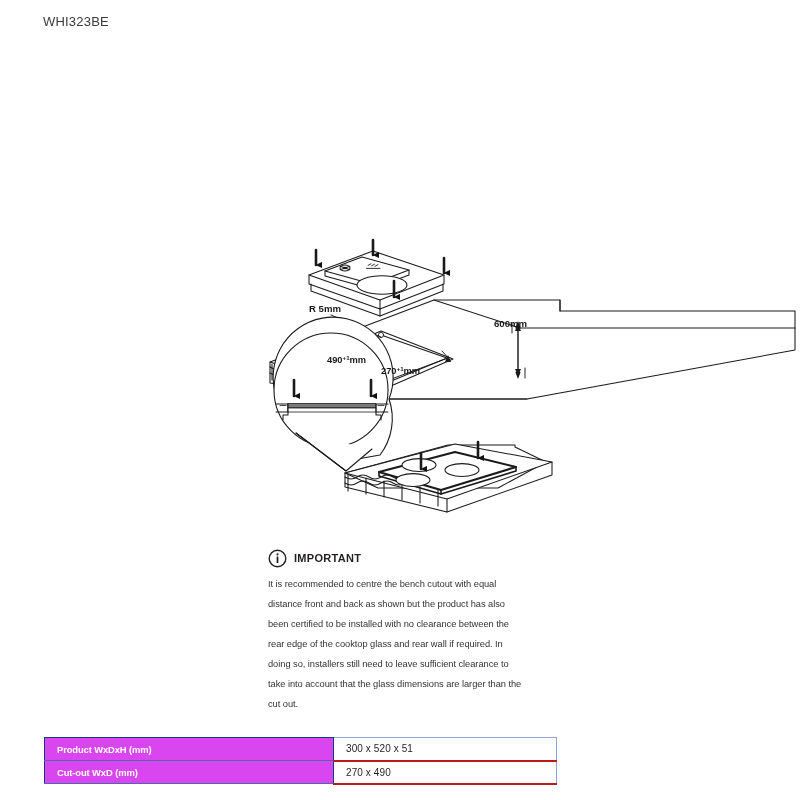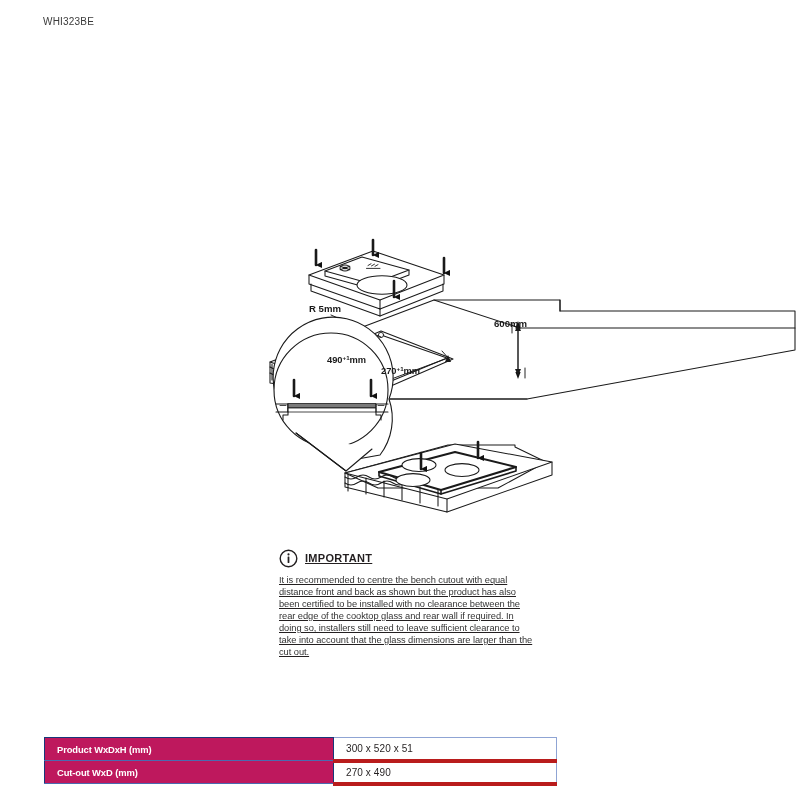--- a/index.html
+++ b/index.html
@@ -25,21 +25,21 @@
   }
   .product-title {
     font-size: 15.5px;
     font-weight: bold;
     letter-spacing: -0.2px;
     color: #231f20;
     margin: 0;
     line-height: 20px;
   }
   .product-model {
-    font-size: 10px;
+    font-size: 13px;
     font-weight: normal;
     color: #3a3a3a;
     margin: 7px 0 0 0;
     letter-spacing: 0.2px;
     line-height: 13px;
   }
 
   
   .diagram-area {
     position: absolute;
@@ -47,76 +47,75 @@
     top: 115px;
     width: 800px;
     height: 420px;
     text-align: right;
   }
   .diagram-svg { display: block; }
 
   
   .note-block {
     position: absolute;
-    left: 279px;
+    left: 268px;
     top: 546px;
     width: 260px;
-    text-decoration: underline;
   }
   .note-head {
     display: flex;
     align-items: center;
     gap: 7px;
     height: 24px;
   }
   .info-icon { display: block; }
   .note-title {
     font-size: 11px;
     font-weight: bold;
     letter-spacing: 0.3px;
     color: #231f20;
   }
   .note-body {
     margin-top: 4px;
     font-size: 9.3px;
-    line-height: 12px;
+    line-height: 20px;
     color: #333333;
     letter-spacing: -0.05px;
     width: 258px;
   }
 
   
   .spec-table {
     position: absolute;
     left: 44px;
     top: 737px;
     width: 513px;
     border-collapse: collapse;
     table-layout: fixed;
   }
   .spec-table tr { height: 23px; }
   .spec-table th {
-    background: #be185d;
+    background: #d946ef;
     color: #ffffff;
     font-size: 9.4px;
     font-weight: bold;
     text-align: left;
     padding: 0 0 0 12px;
     width: 276px;
     letter-spacing: -0.1px;
     border: 1px solid #17387a;
     border-bottom: 1px solid #4a6bb0;
   }
   .spec-table td {
     background: #ffffff;
     color: #231f20;
     font-size: 10px;
     padding: 0 0 0 12px;
     border-top: 1px solid #8fa4d4;
-    border-bottom: 4px solid #b91c1c;
+    border-bottom: 2px solid #b91c1c;
     border-right: 1px solid #8fa4d4;
     letter-spacing: 0.1px;
   }
 </style>
 </head>
 <body>
 
 <div class="header">
   <div class="product-model">WHI323BE</div>
 </div>

